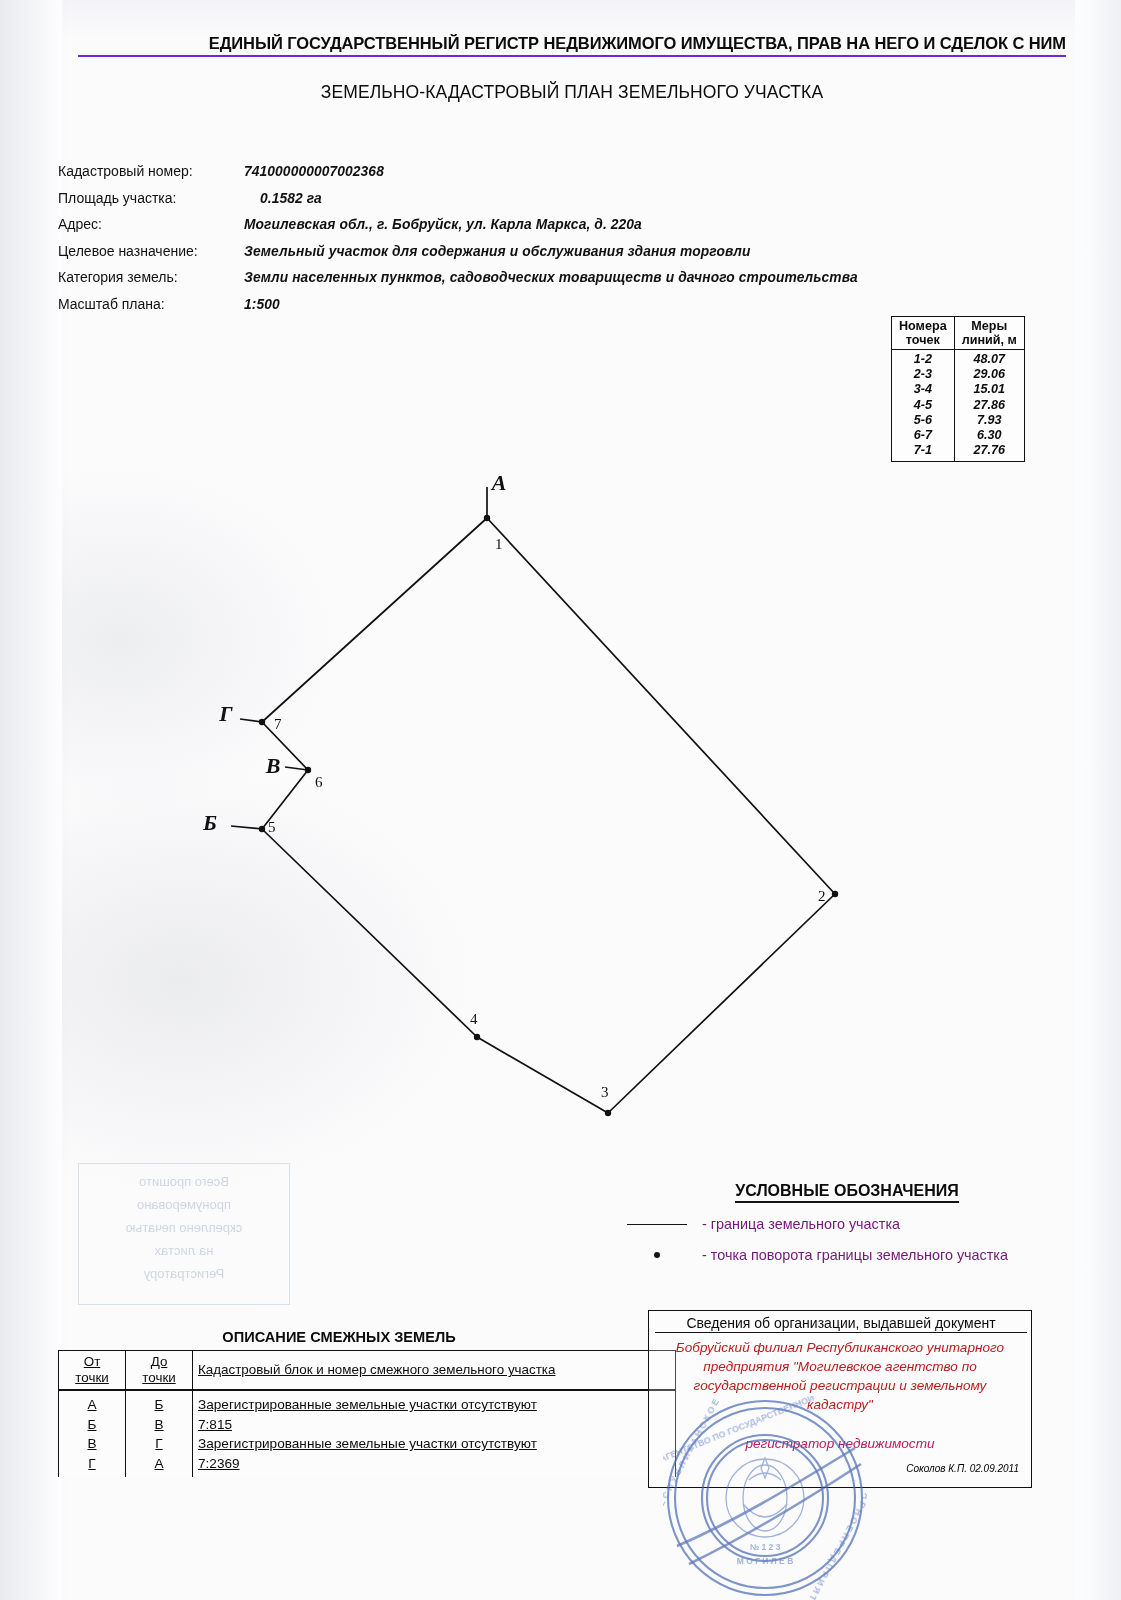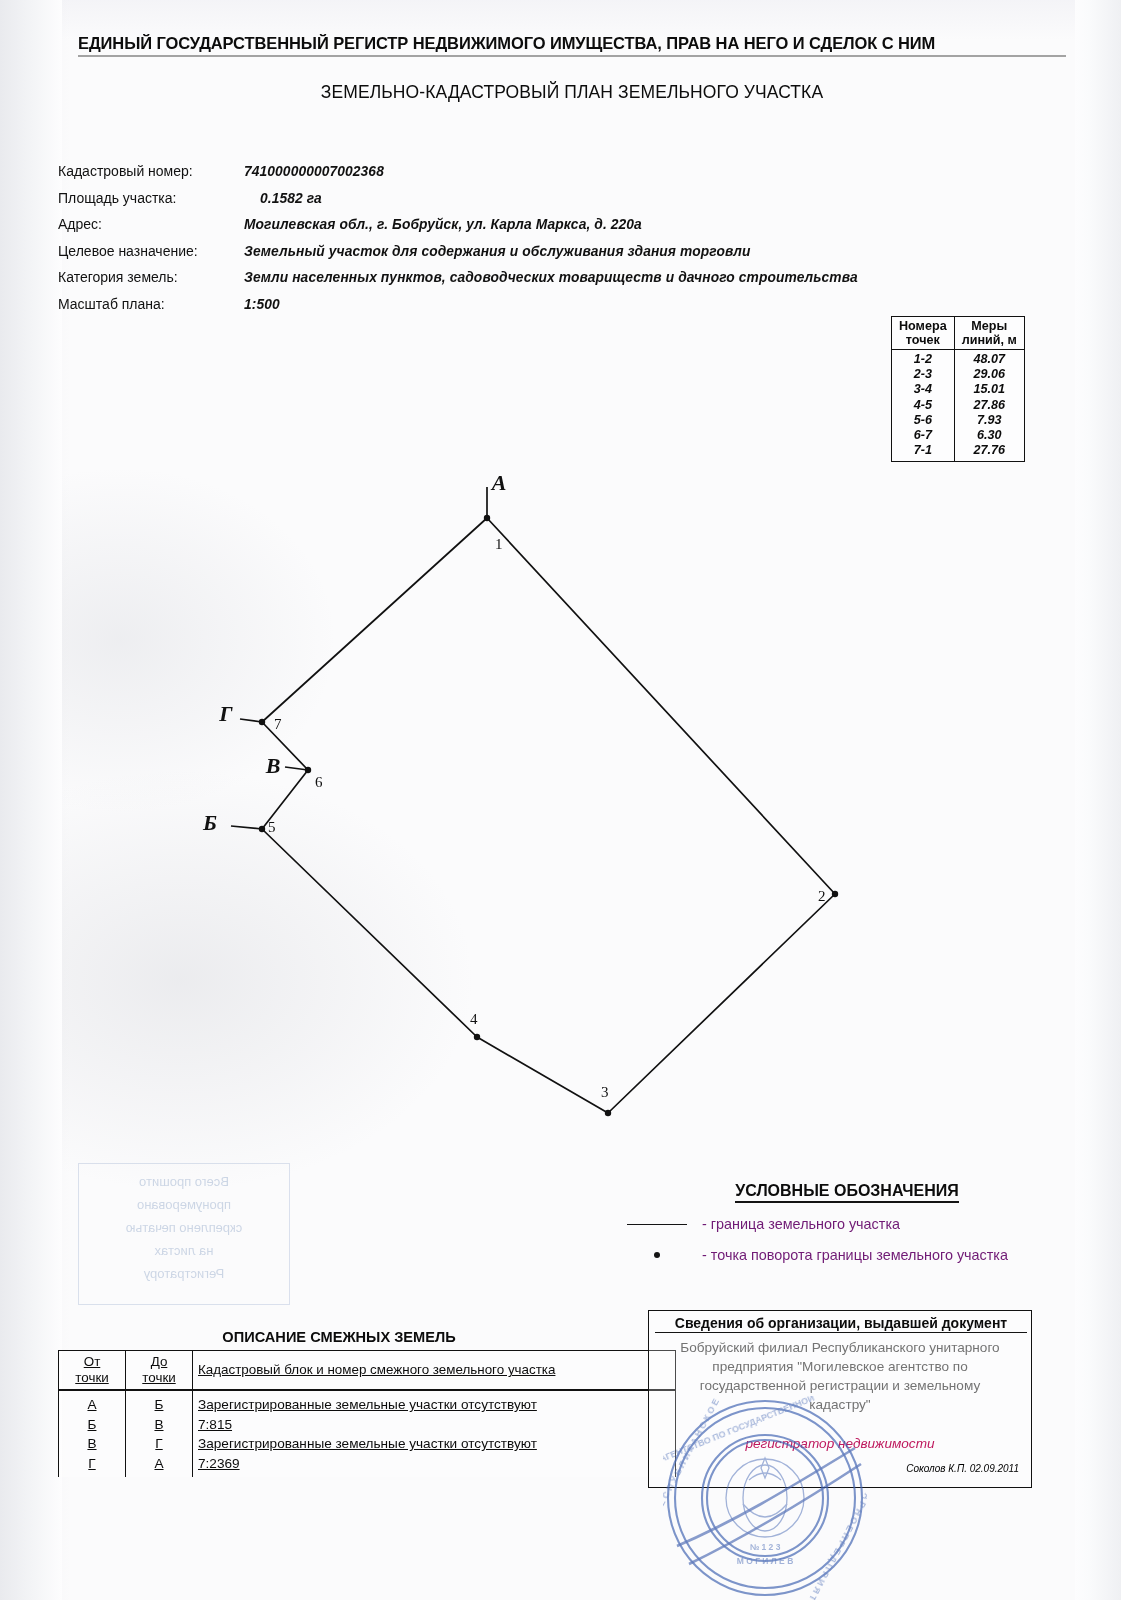--- a/index.html
+++ b/index.html
@@ -37,25 +37,25 @@
     right: 0; top: 0; bottom: 0; width: 46px;
     background: linear-gradient(270deg, #eff0f3 0%, #fafbfc 70%, #fdfdfe 100%);
   }
 
   
   .doc-header {
     position: absolute;
     left: 78px;
     top: 34px;
     width: 988px;
-    text-align: left;
+    text-align: right;
     font-size: 16.5px;
     font-weight: bold;
     letter-spacing: -0.1px;
-    border-bottom: 2px solid #a3a3a3;
+    border-bottom: 2px solid #6d28d9;
     padding-bottom: 2px;
     white-space: nowrap;
   }
   .doc-subtitle {
     position: absolute;
     left: 78px;
     top: 82px;
     width: 988px;
     text-align: center;
     font-size: 17.5px;
@@ -250,33 +250,34 @@
     top: 1310px;
     width: 384px;
     border: 1.4px solid #111;
     background: rgba(255,255,255,0.25);
     padding: 4px 6px 8px;
     box-sizing: border-box;
     height: 178px;
   }
   .org-title {
     font-size: 14px;
-    font-weight: bold;
+    font-weight: normal;
     text-align: center;
     border-bottom: 1.6px solid #141414;
     display: block;
     margin: 0 auto 5px;
     width: 372px;
     padding-bottom: 1px;
   }
   .org-name {
     font-size: 13.6px;
+    font-style: italic;
     text-align: center;
     line-height: 19px;
-    color: #737373;
+    color: #b91c1c;
   }
   .org-role {
     font-size: 13.6px;
     font-style: italic;
     text-align: center;
     margin-top: 22px;
     color: #be185d;
   }
   .org-sign {
     font-size: 10px;

